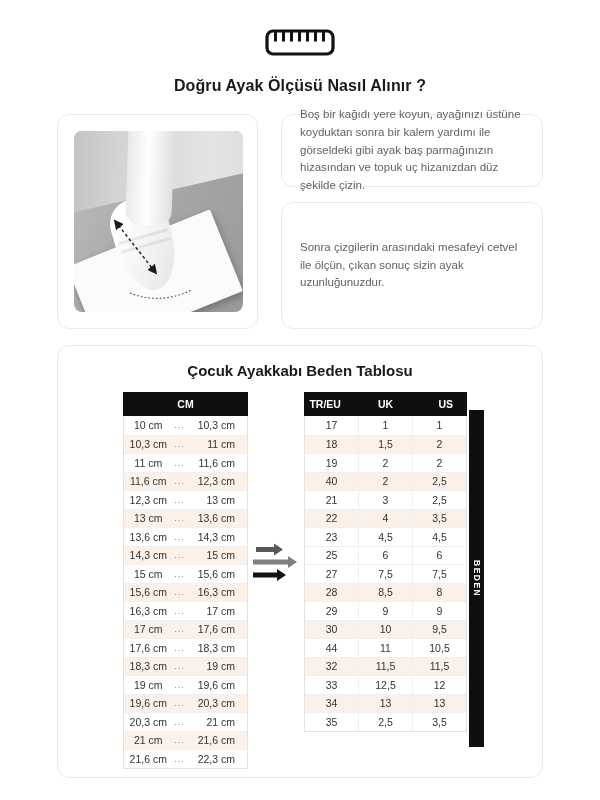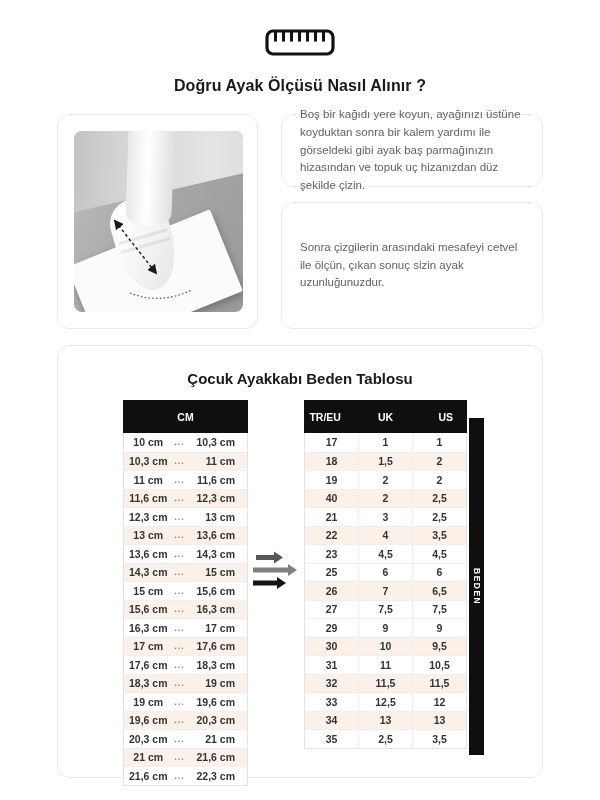--- a/index.html
+++ b/index.html
@@ -91,52 +91,51 @@
     position: absolute; left: 6%; width: 88%; height: 3px;
     background: rgba(0,0,0,0.07); border-radius: 2px;
   }
   .stripe.s1 { top: 40%; }
   .stripe.s2 { top: 50%; }
   .measure-svg { position: absolute; inset: 0; }
   
   .size-card {
     margin: 16px 32px 0 57px;
     width: 486px; height: 433px;
-    padding-top: 24px;
+    padding-top: 16px;
   }
   .section-title {
     text-align: center;
     font-size: 15px;
     font-weight: 700;
     color: var(--text-primary, #1a1a1a);
   }
   .tables {
     margin-top: 13px;
     display: flex;
     padding-left: 65px;
   }
   .thead {
     background: var(--header-bg, #0f0f0f);
     color: #fff;
     font-size: 10.5px;
     font-weight: 700;
-    height: 33px;
+    height: 24px;
     display: flex;
     align-items: center;
     justify-content: center;
   }
   .t-body { border: 1px solid #e3e3e3; border-top: none; }
   .t-row {
     height: 18.5px;
     display: flex;
     align-items: center;
     font-size: 10.5px;
     color: #333;
     background: #fff;
-    font-weight: bold;
   }
   .t-row + .t-row { border-top: 1px solid #f0f0f0; }
   .t-row.alt { background: var(--row-alt, #fcf1e8); }
   
   .cm-table { width: 125px; flex: none; }
   .cm-min { flex: 1; text-align: center; }
   .dots { width: 14px; text-align: center; color: #8a8a8a; font-size: 9px; letter-spacing: 1px; }
   .cm-max { flex: 1; text-align: right; padding-right: 12px; }
   
   .mid-col { width: 56px; flex: none; position: relative; }
@@ -368,42 +367,42 @@
             <div class="t-row">
               <span class="sv">23</span>
               <span class="sv">4,5</span>
               <span class="sv">4,5</span>
             </div>
             <div class="t-row">
               <span class="sv">25</span>
               <span class="sv">6</span>
               <span class="sv">6</span>
             </div>
-            <div class="t-row alt">
-              <span class="sv">26</span>
-              <span class="sv">7</span>
-              <span class="sv">6,5</span>
-            </div>
             <div class="t-row">
               <span class="sv">27</span>
               <span class="sv">7,5</span>
               <span class="sv">7,5</span>
             </div>
+            <div class="t-row alt">
+              <span class="sv">28</span>
+              <span class="sv">8,5</span>
+              <span class="sv">8</span>
+            </div>
             <div class="t-row">
               <span class="sv">29</span>
               <span class="sv">9</span>
               <span class="sv">9</span>
             </div>
             <div class="t-row alt">
               <span class="sv">30</span>
               <span class="sv">10</span>
               <span class="sv">9,5</span>
             </div>
             <div class="t-row">
-              <span class="sv">31</span>
+              <span class="sv">44</span>
               <span class="sv">11</span>
               <span class="sv">10,5</span>
             </div>
             <div class="t-row alt">
               <span class="sv">32</span>
               <span class="sv">11,5</span>
               <span class="sv">11,5</span>
             </div>
             <div class="t-row">
               <span class="sv">33</span>

